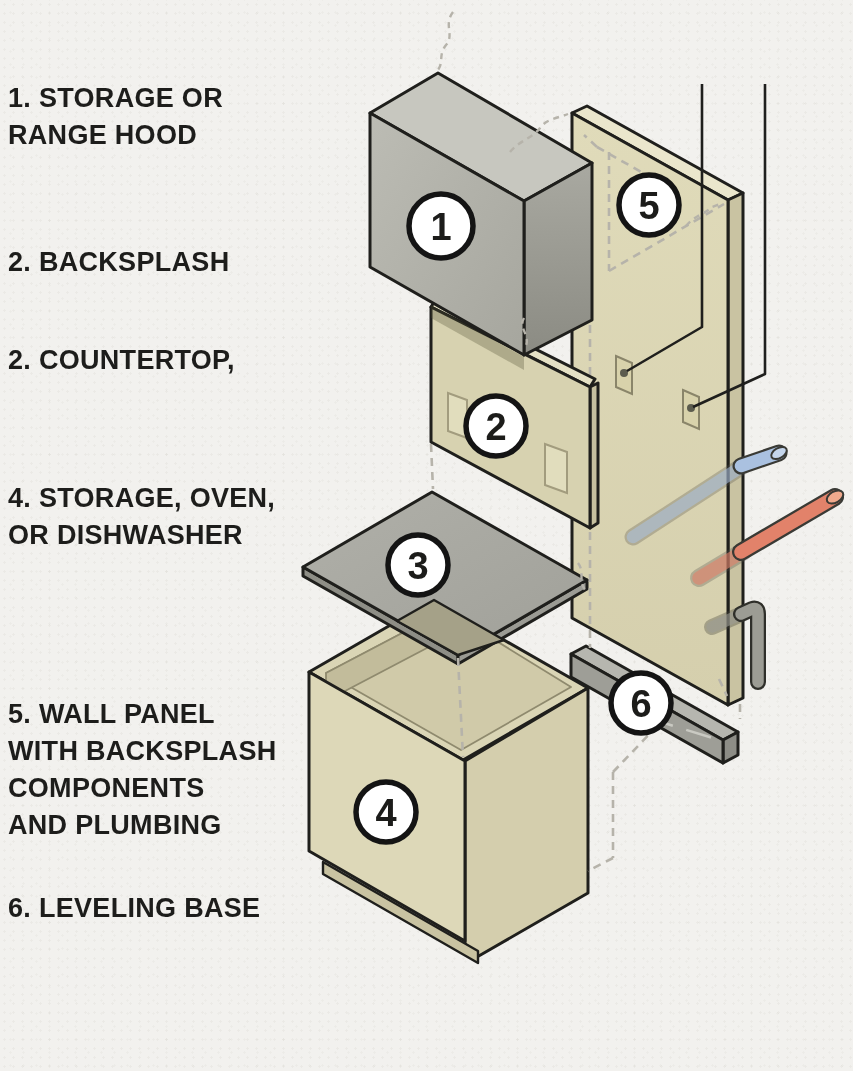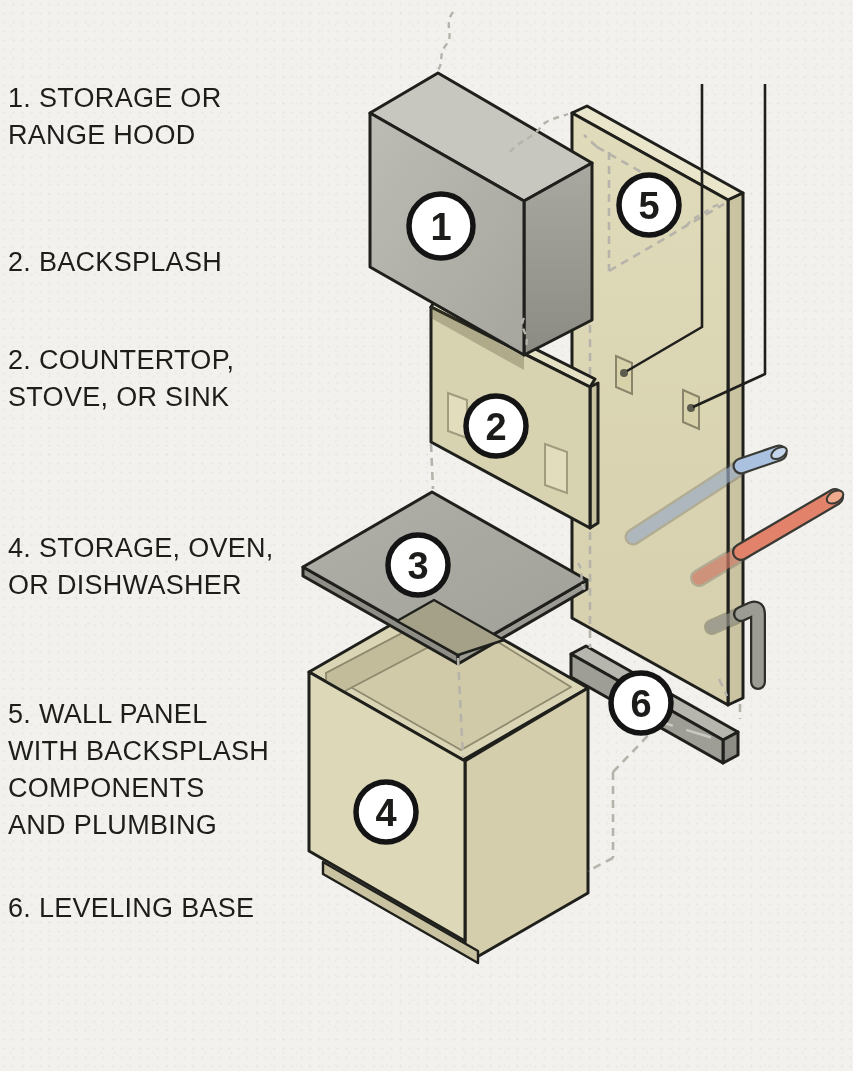--- a/index.html
+++ b/index.html
@@ -15,21 +15,21 @@
     background-image:
       radial-gradient(rgba(110,105,90,0.055) 1px, transparent 1.3px),
       radial-gradient(rgba(110,105,90,0.045) 1px, transparent 1.3px);
     background-size:9px 9px,13px 13px;
     background-position:0 0,4px 6px;
   }
   .diagram-svg{position:absolute;left:0;top:0;}
   .legend{position:absolute;left:0;top:0;width:330px;}
   .legend-item{
     position:absolute;left:8px;
-    color:#1d1d1b;font-weight:normal;font-size:27px;line-height:37px;
+    color:#1d1d1b;font-weight:bold;font-size:27px;line-height:37px;
     letter-spacing:0.3px;white-space:nowrap;
   }
   .badge-text{
     font-family:"Liberation Sans","DejaVu Sans",sans-serif;
     font-weight:bold;font-size:38px;fill:#1c1c1a;
   }
 </style>
 </head>
 <body>
 
@@ -196,23 +196,22 @@
   <div class="legend">
     <div class="legend-item" style="top:80px">
       <div>1. STORAGE OR</div>
       <div>RANGE HOOD</div>
     </div>
     <div class="legend-item" style="top:244px">
       <div>2. BACKSPLASH</div>
     </div>
     <div class="legend-item" style="top:342px">
       <div>2. COUNTERTOP,</div>
-      <div>STOVE, OR SINK</div>
-    </div>
-    <div class="legend-item" style="top:530px">
+    </div>
+    <div class="legend-item" style="top:480px">
       <div>4. STORAGE, OVEN,</div>
       <div>OR DISHWASHER</div>
     </div>
     <div class="legend-item" style="top:696px">
       <div>5. WALL PANEL</div>
       <div>WITH BACKSPLASH</div>
       <div>COMPONENTS</div>
       <div>AND PLUMBING</div>
     </div>
     <div class="legend-item" style="top:890px">

